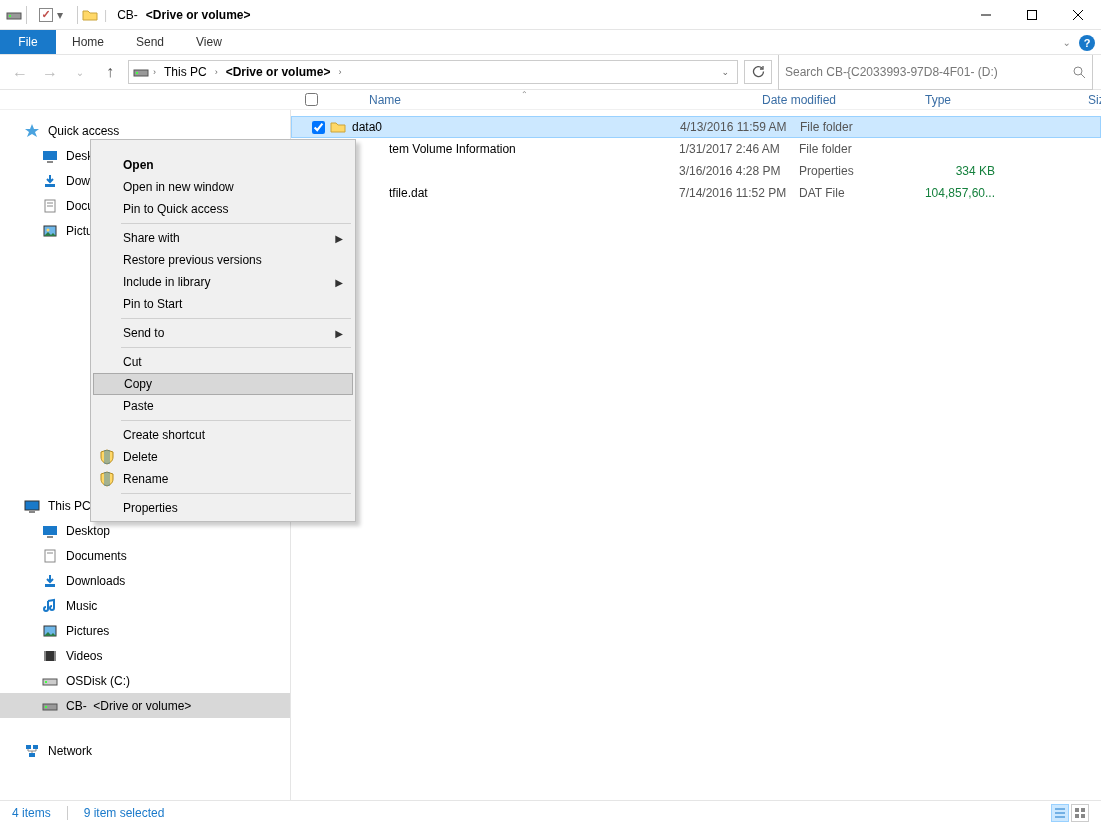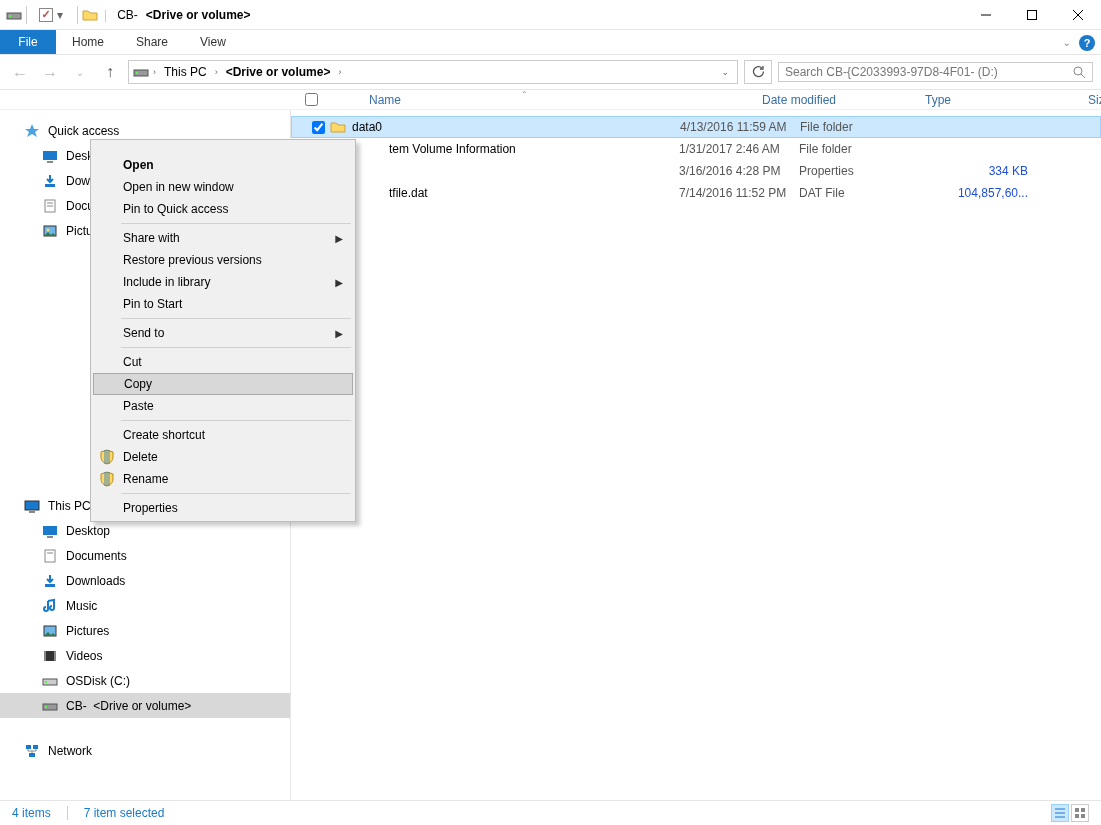--- a/index.html
+++ b/index.html
@@ -19,21 +19,21 @@
   .ribbon-right { position:absolute; right:6px; top:0; height:25px; display:flex; align-items:center; gap:8px; }
   .help-icon { width:16px; height:16px; border-radius:50%; background:#1979ca; color:#fff; display:flex; align-items:center; justify-content:center; font-weight:bold; font-size:11px; }
 
   .addrbar { display:flex; align-items:center; height:35px; padding:4px 8px; gap:6px; border-bottom:1px solid #e5e5e5; }
   .navbtn { width:24px; height:24px; display:flex; align-items:center; justify-content:center; color:#bbb; font-size:16px; }
   .navbtn.dark { color:#555; }
   .address { flex:0 0 610px; height:24px; border:1px solid #ccc; display:flex; align-items:center; padding:0 4px; gap:4px; position:relative; }
   .address .crumb { display:flex; align-items:center; gap:4px; padding:0 4px; }
   .address .sep { color:#666; font-size:9px; }
   .refresh { width:28px; height:24px; border:1px solid #ccc; display:flex; align-items:center; justify-content:center; color:#555; }
-  .search { flex:1; height:20px; border:1px solid #ccc; display:flex; align-items:center; justify-content:space-between; padding:0 6px; color:#777; }
+  .search { flex:1; height:36px; border:1px solid #ccc; display:flex; align-items:center; justify-content:space-between; padding:0 6px; color:#777; }
   .addr-drop { color:#666; font-size:9px; margin-left:auto; padding:0 4px;}
   .columns { display:flex; height:20px; border-bottom:1px solid #f0f0f0; padding-left:305px; align-items:center; color:#3a6ea5; font-size:12px; position:relative; }
   .col-check { width:24px; display:flex; justify-content:center; }
   .col-check input { width:13px; height:13px; }
   .col { padding-left:8px;margin-left:43px; }
   .col.name { flex:0 0 350px; position:relative; }
   .col.date { flex:0 0 120px; }
   .col.type { flex:0 0 120px; }
   .col.size { flex:0 0 80px; text-align:left; }
   .sort-ind { position:absolute; left:160px; top:-3px; color:#888; font-size:8px; }
@@ -47,21 +47,21 @@
   .ic { width:16px; height:16px; display:inline-flex; align-items:center; justify-content:center; }
 
   .filepane { flex:1; padding-top:6px; }
   .row { display:flex; align-items:center; height:22px; padding-left:14px; }
   .row.sel { background:#cce8ff; border:1px solid #99d1ff; }
   .row .cell-check { width:24px; display:flex; justify-content:center; }
   .row .cell-check input { width:13px; height:13px; }
   .row .cell-name { flex:0 0 350px; display:flex; align-items:center; gap:6px; }
   .row .cell-date { flex:0 0 120px; color:#555; }
   .row .cell-type { flex:0 0 120px; color:#555; }
-  .row .cell-size { flex:0 0 80px; color:#1d4ed8; text-align:right; padding-right:4px;margin-left:33px; }
+  .row .cell-size { flex:0 0 80px; color:#15803d; text-align:right; padding-right:4px; }
 
   .statusbar { position:absolute; bottom:0; left:0; right:0; height:25px; border-top:1px solid #e5e5e5; display:flex; align-items:center; padding:0 12px; gap:16px; color:#1979ca; font-size:12px; }
   .statusbar .divider { width:1px; height:14px; background:#ccc; }
   .view-toggles { margin-left:auto; display:flex; gap:2px; }
   .view-toggle { width:18px; height:18px; border:1px solid #ccc; display:flex; align-items:center; justify-content:center; font-size:10px; color:#555; }
   .view-toggle.active { background:#cce8ff; border-color:#99d1ff; }
 
   .ctxmenu { position:absolute; left:90px; top:139px; width:266px; background:#f0f0f0; border:1px solid #bdbdbd; box-shadow: 4px 4px 4px rgba(0,0,0,.2); padding:2px; }
   .ctxmenu .mi { display:flex; align-items:center; height:22px; padding-left:30px; position:relative; }
   .ctxmenu .mi.bold { font-weight:bold;margin-top:12px; }
@@ -114,21 +114,21 @@
           <line x1="0" y1="0" x2="10" y2="10" stroke="#000"></line>
           <line x1="10" y1="0" x2="0" y2="10" stroke="#000"></line>
         </svg>
     </div>
   </div>
 </div>
 
 <div class="ribbon-row">
   <div class="tab file">File</div>
   <div class="tab">Home</div>
-  <div class="tab">Share</div>
+  <div class="tab">Send</div>
   <div class="tab">View</div>
   <div class="ribbon-right">
     <span style="color:#888;font-size:10px">⌄</span>
     <span class="help-icon">?</span>
   </div>
 </div>
 
 <div class="addrbar">
   <div class="navbtn">←</div>
   <div class="navbtn">→</div>
@@ -430,21 +430,21 @@
       </span>
     <span>Rename</span>
   </div>
   <div class="sep"></div>
   <div class="mi">Properties</div>
 </div>
 
 <div class="statusbar">
   <span>4 items</span>
   <span class="divider"></span>
-  <span>7 item selected</span>
+  <span>9 item selected</span>
   <div class="view-toggles">
     <div class="view-toggle active">
       <svg width="12" height="12">
           <line x1="1" y1="2" x2="11" y2="2" stroke="#1979ca"></line>
           <line x1="1" y1="6" x2="11" y2="6" stroke="#1979ca"></line>
           <line x1="1" y1="10" x2="11" y2="10" stroke="#1979ca"></line>
         </svg>
     </div>
     <div class="view-toggle">
       <svg width="12" height="12">

